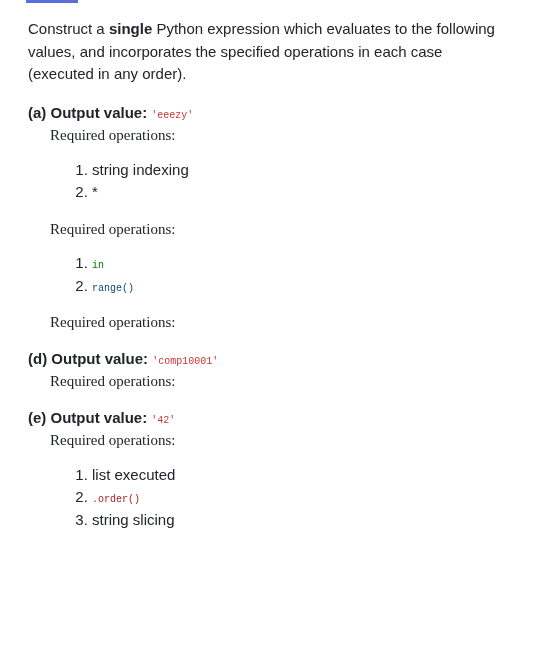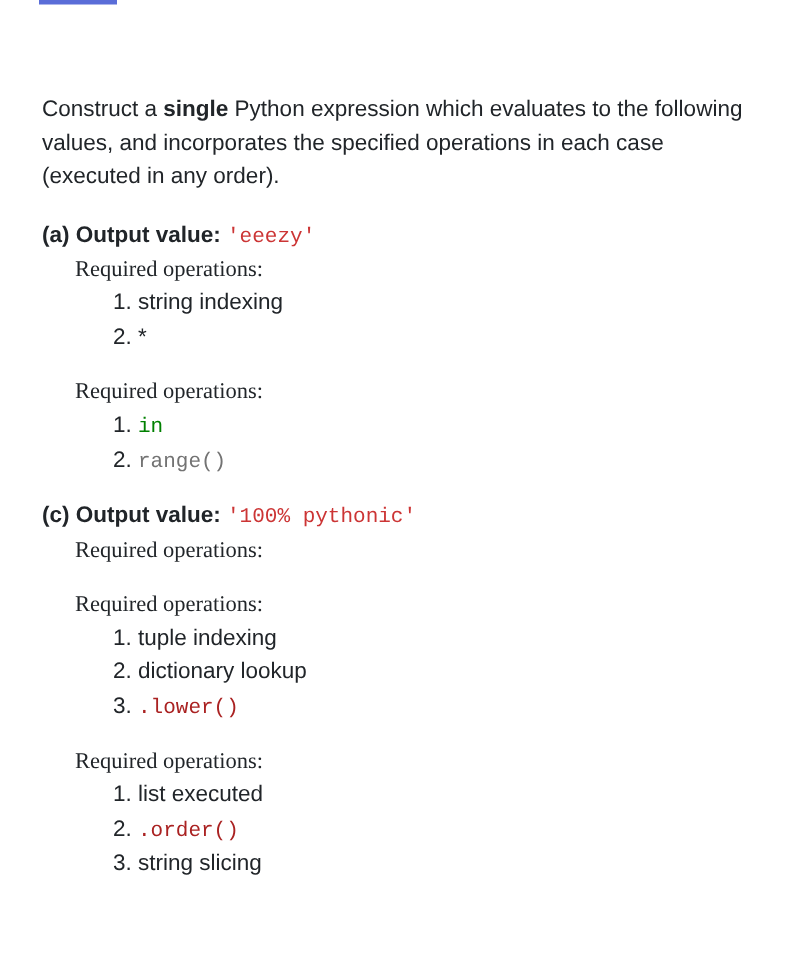--- a/index.html
+++ b/index.html
@@ -13,38 +13,38 @@
       position: relative;
     }
     .top-bar {
       position: absolute;
       top: 0;
       left: 26px;
       width: 52px;
       height: 3px;
       background: #5a6dd8;
     }
-    .intro { margin-bottom: 16px; margin-top: 44px; }
+    .intro { margin-bottom: 16px; }
     .bold { font-weight: 700; }
     .part { margin-bottom: 14px; }
     .part .header-line { }
     .req-label { padding-left: 22px; font-family: Liberation Serif, serif; }
     ol.ops {
       list-style: decimal;
       padding-left: 64px;
-      margin-top: 0;
+      margin-top: 12px;
     }
     ol.ops li { padding: 0; }
     .code {
       font-family: Consolas, "Courier New", monospace;
-      font-size: 14px;
+      font-size: 10px;
     }
     .c-red   { color: #cc3535; }
     .c-green { color: #008000; }
-    .c-blue  { color: #737373; }
+    .c-blue  { color: #0c4a6e; }
     .c-darkred { color: #aa2222; }
   </style>
 </head>
 <body>
 
 <div class="top-bar"></div>
 
 <p class="intro">
   <span>Construct a </span><span class="bold">single</span><span> Python expression which evaluates to the following values, and incorporates the specified operations in each case (executed in any order).</span>
 </p>
@@ -62,35 +62,33 @@
 
 <div class="part">
   <div class="req-label">Required operations:</div>
   <ol class="ops">
     <li><span class="code c-green">in</span></li>
     <li><span class="code c-blue">range()</span></li>
   </ol>
 </div>
 
 <div class="part">
+  <div class="req-label">Required operations:</div>
+</div>
+
+<div class="part">
   <div class="header-line">
-    <span class="bold">(c) </span><span class="bold">Output value: </span><span class="code c-red">'100% pythonic'</span>
+    <span class="bold">(d) </span><span class="bold">Output value: </span><span class="code c-red">'comp10001'</span>
   </div>
   <div class="req-label">Required operations:</div>
 </div>
 
 <div class="part">
-  <div class="req-label">Required operations:</div>
-  <ol class="ops">
-    <li>tuple indexing</li>
-    <li>dictionary lookup</li>
-    <li><span class="code c-darkred">.lower()</span></li>
-  </ol>
-</div>
-
-<div class="part">
+  <div class="header-line">
+    <span class="bold">(e) </span><span class="bold">Output value: </span><span class="code c-red">'42'</span>
+  </div>
   <div class="req-label">Required operations:</div>
   <ol class="ops">
     <li>list executed</li>
     <li><span class="code c-darkred">.order()</span></li>
     <li>string slicing</li>
   </ol>
 </div>
 
 </body></html>

